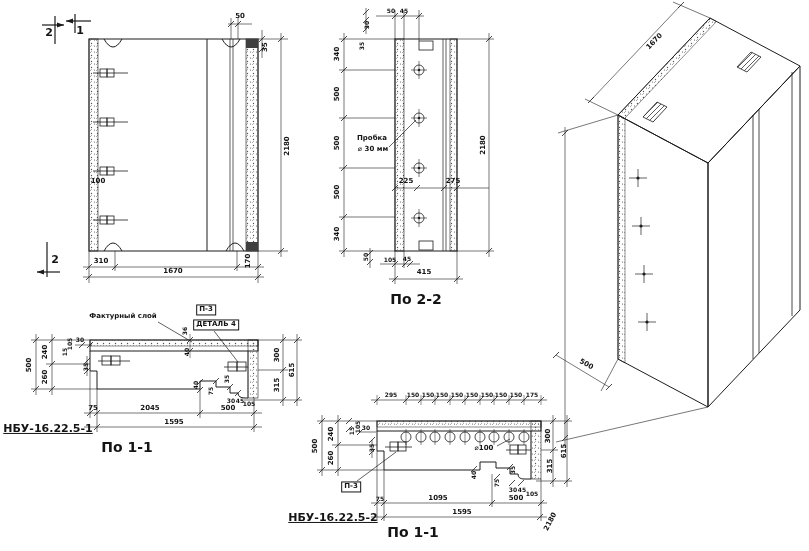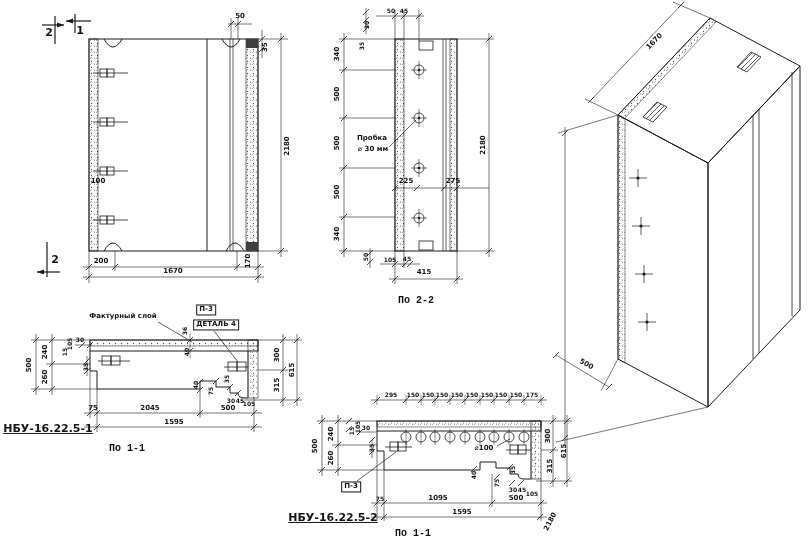--- a/index.html
+++ b/index.html
@@ -5,21 +5,21 @@
   * { margin:0; padding:0; box-sizing:border-box; }
   html,body { background:#ffffff; }
   .sheet { position:relative; width:809px; height:551px; background:#ffffff;
            font-family:"DejaVu Sans", sans-serif; overflow:hidden; }
   svg.linework { position:absolute; left:0; top:0; }
   .t { position:absolute; transform:translate(-50%,-50%); font:bold 7px/1.1 "DejaVu Sans", sans-serif;
        color:#141414; white-space:nowrap; }
   .v  { transform:translate(-50%,-50%) rotate(-90deg); }
   .tiny { font-size:6px; }
   .big  { font-size:11px; }
-  .ttl  { font-size:10px;font-family:Liberation Mono, monospace; }
+  .ttl  { font-size:14px; }
   .r1 { transform:translate(-50%,-50%) rotate(-46deg); }
   .r2 { transform:translate(-50%,-50%) rotate(-62deg); }
   .r3 { transform:translate(-50%,-50%) rotate(28deg); }
   .frame { border:1px solid #141414; padding:0 2px; line-height:1.3; background:#fff; }
   .ul { text-decoration:underline; }
 </style>
 </head>
 <body>
 
 <div class="sheet">
@@ -280,21 +280,21 @@
                M471,472 l6,-6 M494,480 l6,-6 M507,470 l6,-6 M509,486 l6,-6 M518,486 l6,-6
                M357,435 l6,-6 M369,443 l6,-6 M369,455 l6,-6 M346,424 l6,-6 M346,432 l6,-6" stroke-width="0.8"></path>
     </g>
   </g>
 </svg>
 
 <div class="t big" style="left:49px;top:33px">2</div>
 <div class="t big" style="left:80px;top:31px">1</div>
 <div class="t big" style="left:55px;top:260px">2</div>
 <div class="t" style="left:98px;top:182px">100</div>
-<div class="t" style="left:101px;top:262px">200</div>
+<div class="t" style="left:101px;top:262px">310</div>
 <div class="t" style="left:173px;top:272px">1670</div>
 <div class="t v" style="left:249px;top:261px">170</div>
 <div class="t v" style="left:288px;top:146px">2180</div>
 <div class="t" style="left:240px;top:17px">50</div>
 <div class="t v" style="left:266px;top:47px">35</div>
 
 <div class="t v" style="left:338px;top:54px">340</div>
 <div class="t v" style="left:338px;top:94px">500</div>
 <div class="t v" style="left:338px;top:143px">500</div>
 <div class="t v" style="left:338px;top:192px">500</div>

